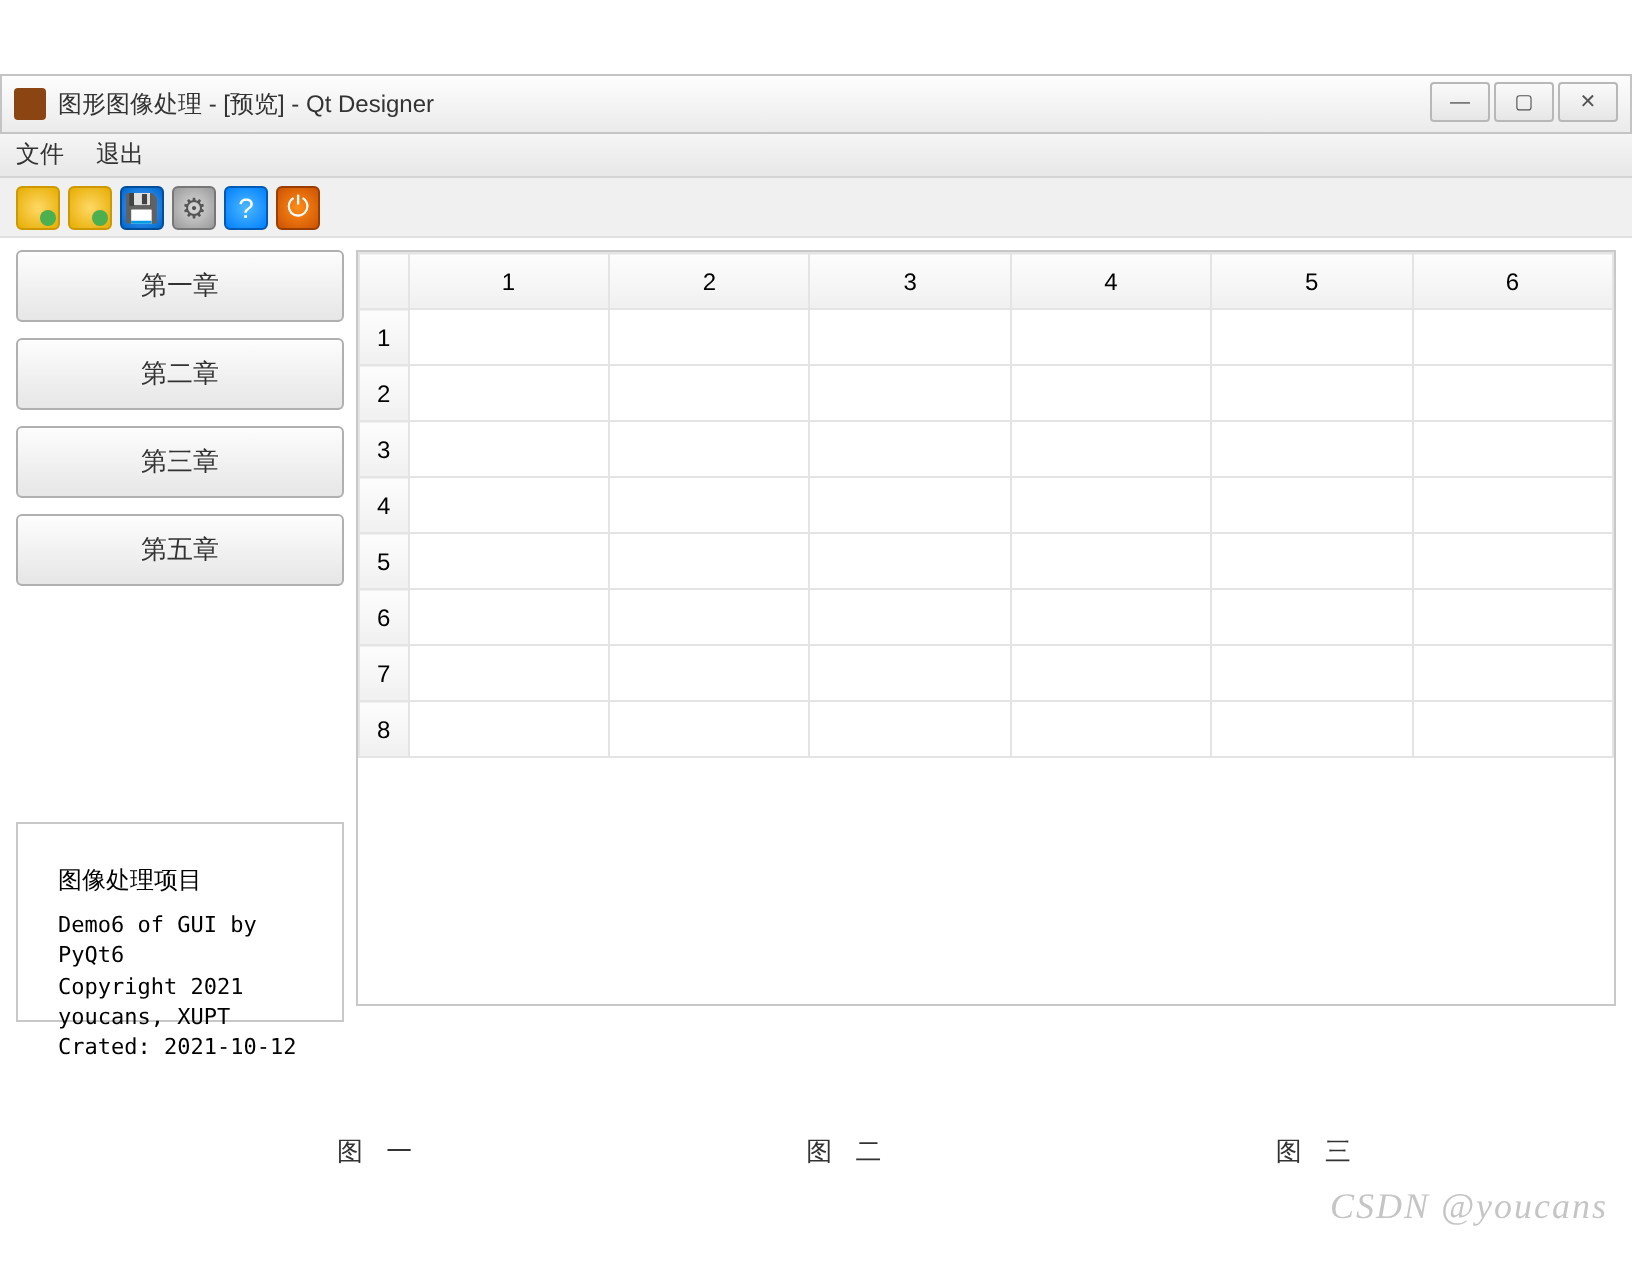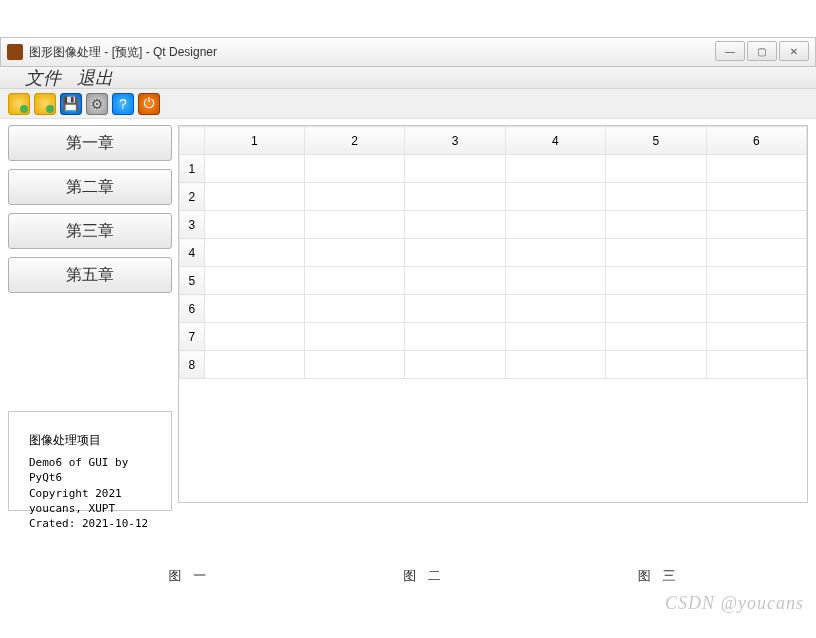--- a/index.html
+++ b/index.html
@@ -6,39 +6,39 @@
 body { font-family: "Microsoft YaHei", "SimSun", sans-serif; background: #fff; width: 816px; height: 638px; overflow: hidden; position: relative; }
 
 
 .titlebar { height: 30px; background: linear-gradient(#fdfdfd, #ebebeb); border: 1px solid #c4c4c4; display: flex; align-items: center; padding: 0 6px; position: relative; margin-top: 37px; }
 .titlebar .app-icon { width: 16px; height: 16px; background: #8b4513; margin-right: 6px; border-radius: 2px; }
 .titlebar .title { font-size: 12px; color: #333; }
 .win-controls { position: absolute; right: 6px; top: 3px; display: flex; gap: 2px; }
 .win-btn { width: 30px; height: 20px; border: 1px solid #b8b8b8; background: linear-gradient(#fafafa,#e6e6e6); border-radius: 2px; display: flex; align-items: center; justify-content: center; font-size: 10px; color: #555; cursor: pointer; }
 
 
-.menubar { height: 22px; background: linear-gradient(#f5f5f5,#e8e8e8); border-bottom: 1px solid #d4d4d4; display: flex; align-items: center; padding: 0 17px; font-size: 18px; font-style: italic; }
+.menubar { height: 22px; background: linear-gradient(#f5f5f5,#e8e8e8); border-bottom: 1px solid #d4d4d4; display: flex; align-items: center; padding: 0 0; font-size: 12px; }
 .menubar .menu-item { padding: 2px 8px; color: #333; cursor: pointer; }
 
 
 .toolbar { height: 30px; background: #f0f0f0; display: flex; align-items: center; padding: 4px 8px; gap: 4px; border-bottom: 1px solid #e0e0e0; }
 .tool-icon { width: 22px; height: 22px; border-radius: 3px; display: flex; align-items: center; justify-content: center; font-size: 14px; cursor: pointer; }
 .ic-folder1 { background: radial-gradient(#ffd966,#e6ac00); border: 1px solid #cc9900; position: relative; }
 .ic-folder1::after { content: ''; position: absolute; bottom: 1px; right: 1px; width: 8px; height: 8px; background: #4caf50; border-radius: 50%; font-size: 7px; }
 .ic-folder2 { background: radial-gradient(#ffd966,#e6ac00); border: 1px solid #cc9900; position: relative; }
 .ic-folder2::after { content: ''; position: absolute; bottom: 1px; right: 1px; width: 8px; height: 8px; background: #4caf50; border-radius: 50%; }
 .ic-save { background: radial-gradient(#4da6ff,#0066cc); border: 1px solid #004d99; color: #fff; }
 .ic-gear { background: radial-gradient(#d9d9d9,#999); border: 1px solid #777; color: #555; }
 .ic-help { background: radial-gradient(#4db8ff,#0080ff); border: 1px solid #0059b3; color: #fff; }
 .ic-power { background: radial-gradient(#ff8c1a,#cc5200); border: 1px solid #993d00; color: #fff; }
 
 
 .content { display: flex; padding: 6px 8px 0 8px; gap: 6px; height: 392px; }
 .leftcol { width: 164px; display: flex; flex-direction: column; gap: 8px; }
-.chapter-btn { height: 36px; background: linear-gradient(#fdfdfd,#e6e6e6); border: 1px solid #b0b0b0; border-radius: 3px; font-size: 16px; color: #333; cursor: pointer; font-family: Liberation Mono, monospace; }
+.chapter-btn { height: 36px; background: linear-gradient(#fdfdfd,#e6e6e6); border: 1px solid #b0b0b0; border-radius: 3px; font-size: 13px; color: #333; cursor: pointer; font-family: Liberation Mono, monospace; }
 .left-spacer { flex: 1; }
 .info-box { border: 1px solid #c8c8c8; background: #fff; height: 100px; padding: 20px; font-size: 11px; font-family: "SimSun", monospace; line-height: 1.4; }
 .info-box .info-title { font-size: 12px; margin-bottom: 6px; }
 
 
 .table-wrap { flex: 1; border: 1px solid #c8c8c8; background: #fff; height: 378px; overflow: hidden; }
 table { border-collapse: collapse; width: 100%; font-size: 12px; }
 th, td { border: 1px solid #e4e4e4; height: 28px; text-align: center; background: #fff; }
 th { background: linear-gradient(#fdfdfd,#f0f0f0); font-weight: normal; }
 .rowhdr { width: 24px; background: linear-gradient(#fdfdfd,#f0f0f0); }

